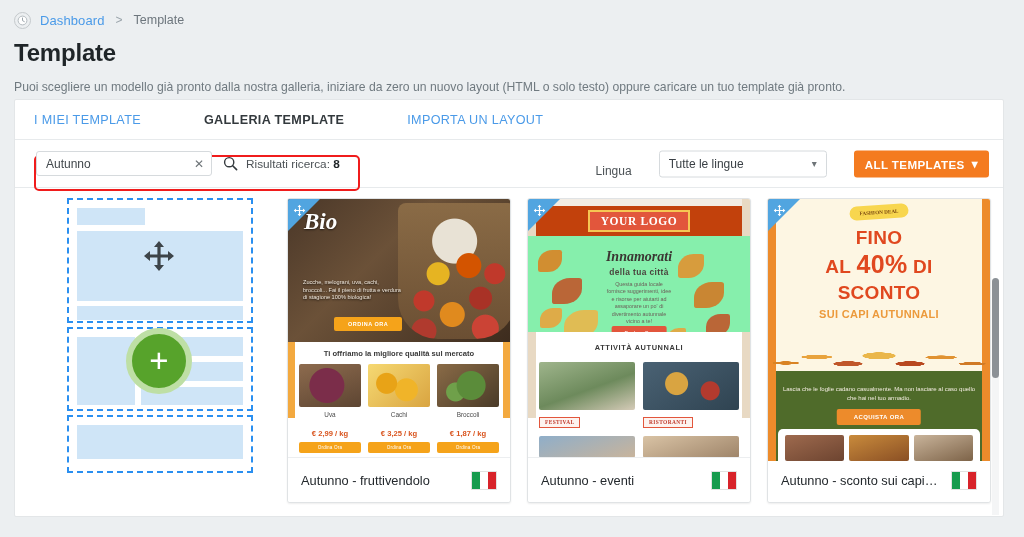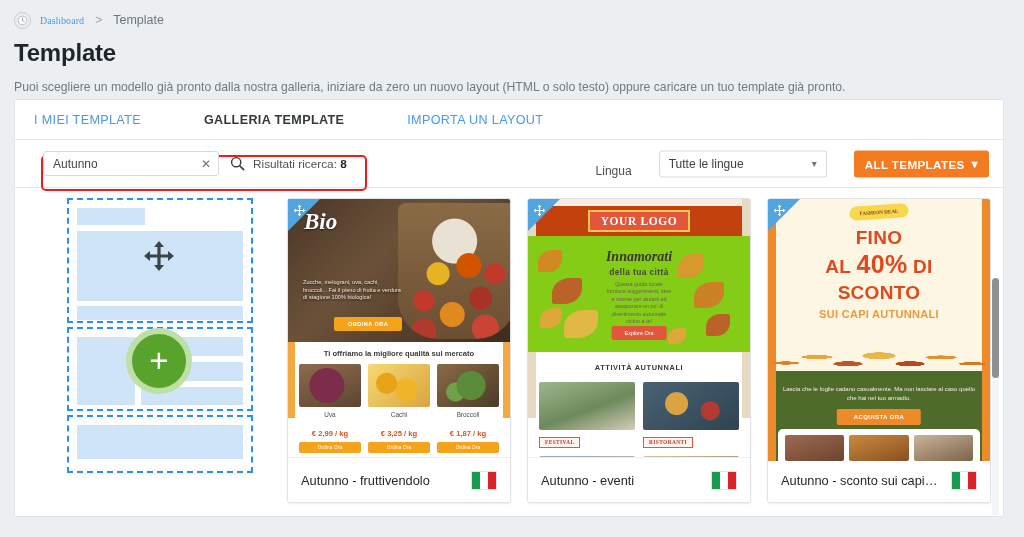--- a/index.html
+++ b/index.html
@@ -19,22 +19,22 @@
   }
   .bc-icon {
     width: 17px; height: 17px; border-radius: 50%;
     background: #eceff1;
     border: 1.5px solid #c4c9cc;
     display: flex; align-items: center; justify-content: center;
     flex: 0 0 auto;
   }
   .bc-icon svg { display: block; }
   .bc-link {
-    color: #4a9ae8; font-size: 10px; letter-spacing: .1px;
-    text-decoration: none; cursor: pointer; font-family: Liberation Serif, serif;
+    color: #4a9ae8; font-size: 13px; letter-spacing: .1px;
+    text-decoration: none; cursor: pointer;
   }
   .bc-sep { color: #9aa4ab; font-size: 12px; margin: 0 2px; }
   .bc-cur { color: #6d767d; font-size: 12.5px; }
 
   
   .page-title {
     font-size: 24px; font-weight: bold; color: #1f2528;
     padding: 9px 0 0 14px; letter-spacing: -.2px;
   }
   .page-sub {
@@ -81,21 +81,21 @@
     position: absolute;
     left: -2px; top: 4px;
     width: 326px; height: 36px;
     border: 2.2px solid #f01c1c;
     border-radius: 5px;
     pointer-events: none;
   }
   .search-wrap {
     position: relative;
     display: flex; align-items: center;
-    margin-left: 28px;
+    margin-left: 21px;
   }
   .search-box {
     position: relative;
     width: 176px; height: 25px;
     border: 1px solid #d6dadd;
     border-radius: 3px;
     background: #fff;
     display: flex; align-items: center;
   }
   .search-box input {
@@ -335,22 +335,22 @@
     height: 30px; background: #c2410c;
     display: flex; align-items: center; justify-content: center;
   }
   .c3logo {
     border: 2px solid #f6c653; color: #fff;
     font-size: 11.5px; font-weight: bold; letter-spacing: .6px;
     padding: 3px 11px; background: #e2563c;
     font-family: "Liberation Serif", serif;
   }
   .c3hero {
-    position: relative; height: 116px;
-    background: #84cc16;
+    position: relative; height: 96px;
+    background: #86efac;
     overflow: hidden;
   }
   .leaf {
     position: absolute; border-radius: 60% 10% 60% 10%;
     opacity: .9;
   }
   .c3h1 {
     position: absolute; left: 0; right: 0; top: 13px;
     text-align: center; z-index: 3;
     font-family: "Liberation Serif", serif;

